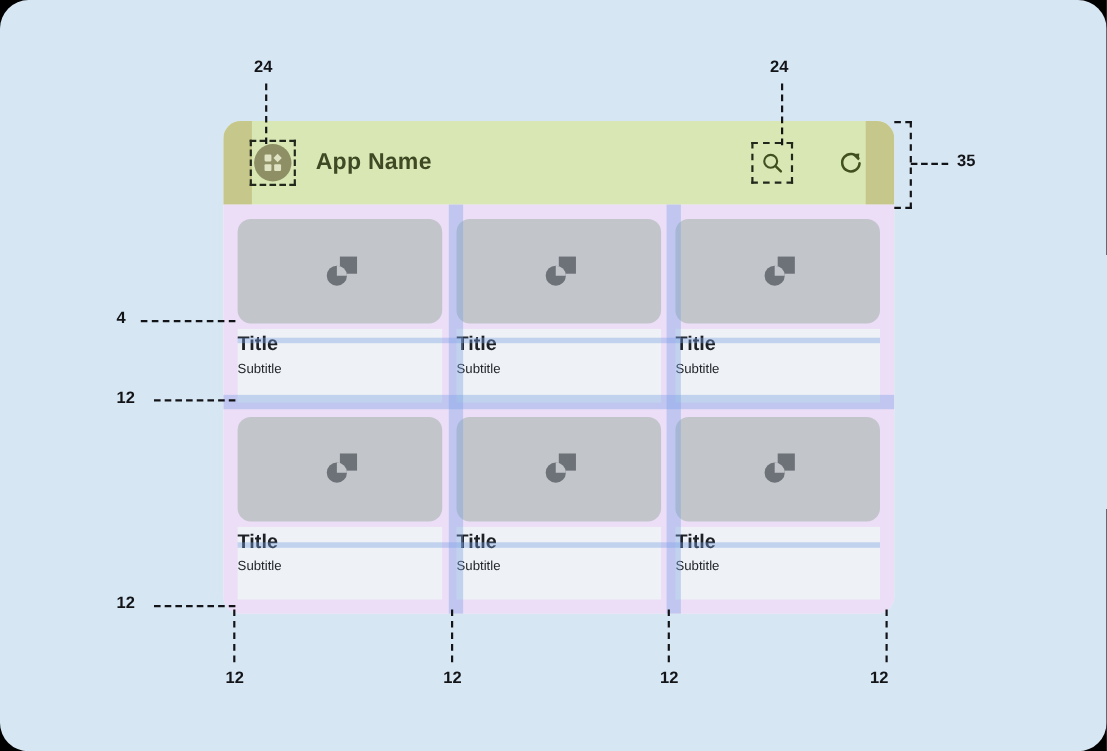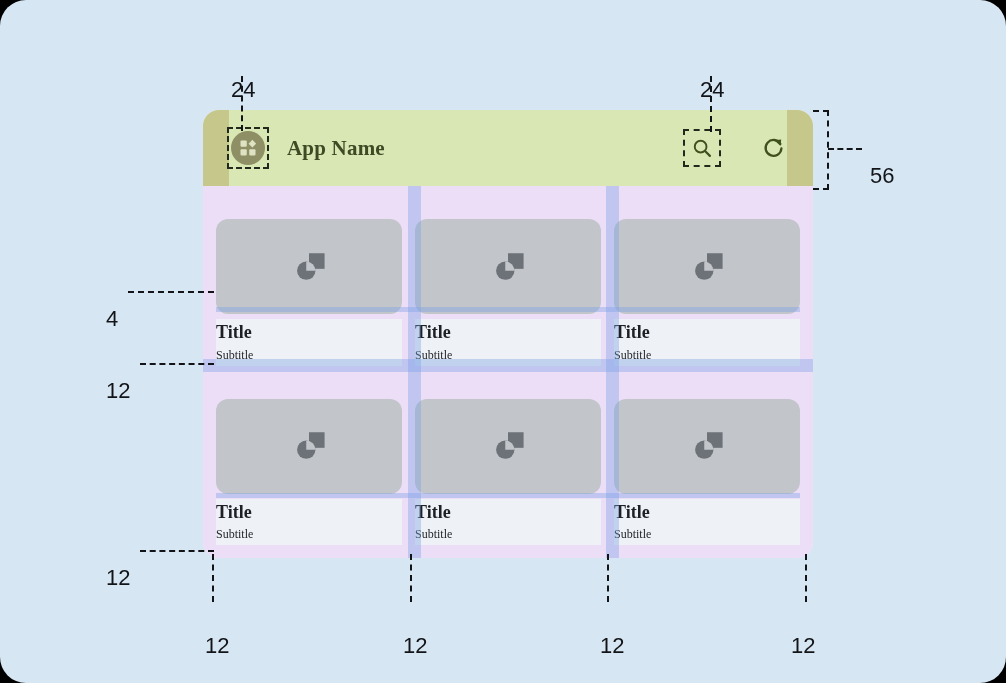--- a/index.html
+++ b/index.html
@@ -26,21 +26,20 @@
   
   #device {
     position: absolute;
     left: 203px;
     top: 110px;
     width: 610px;
     height: 448px;
     border-radius: 16px;
     overflow: hidden;
     background: #eef1f5;
-    font-family: Liberation Serif, serif;
   }
 
   
   #appbar {
     position: absolute;
     left: 0;
     top: 0;
     width: 610px;
     height: 76px;
     background: #d9e7b4;
@@ -133,21 +132,20 @@
     grid-template-rows: repeat(2, 1fr);
     column-gap: 13px;
     row-gap: 13px;
     padding: 13px;
     box-sizing: border-box;
   }
   .card {
     display: flex;
     flex-direction: column;
     min-width: 0;
-    margin-top: 20px;
   }
   .card-media {
     height: 95px;
     background: #c2c6cb;
     border-radius: 12px;
     display: flex;
     align-items: center;
     justify-content: center;
     flex: none;
   }
@@ -170,25 +168,24 @@
     line-height: 1.35;
     margin-top: 3px;
   }
 
   
   .ov { position: absolute; background: rgba(120,160,230,0.38); pointer-events:none; }
 
   
   .ann-label {
     position: absolute;
-    font-size: 22px;
-    font-weight: 400;
+    font-size: 15px;
+    font-weight: 700;
     color: #121417;
     white-space: nowrap;
-    margin-top: 25px;
   }
   .dash-h {
     position: absolute;
     height: 0;
     border-top: 2px dashed #121417;
   }
   .dash-v {
     position: absolute;
     width: 0;
     border-left: 2px dashed #121417;
@@ -347,21 +344,21 @@
   </div>
 
   <div class="ann-label" style="left:231px;top:52px;">24</div>
   <div class="dash-v" style="left:241px;top:76px;height:55px;"></div>
 
   <div class="ann-label" style="left:700px;top:52px;">24</div>
   <div class="dash-v" style="left:710px;top:76px;height:56px;"></div>
 
   <div class="bracket-56" style="left:813px;top:110px;width:14px;height:76px;"></div>
   <div class="dash-h" style="left:828px;top:148px;width:34px;"></div>
-  <div class="ann-label" style="left:870px;top:138px;">56</div>
+  <div class="ann-label" style="left:870px;top:138px;">35</div>
 
   <div class="ann-label" style="left:106px;top:281px;">4</div>
   <div class="dash-h" style="left:128px;top:291px;width:86px;"></div>
 
   <div class="ann-label" style="left:106px;top:353px;">12</div>
   <div class="dash-h" style="left:140px;top:363px;width:74px;"></div>
 
   <div class="ann-label" style="left:106px;top:540px;">12</div>
   <div class="dash-h" style="left:140px;top:550px;width:74px;"></div>
 

